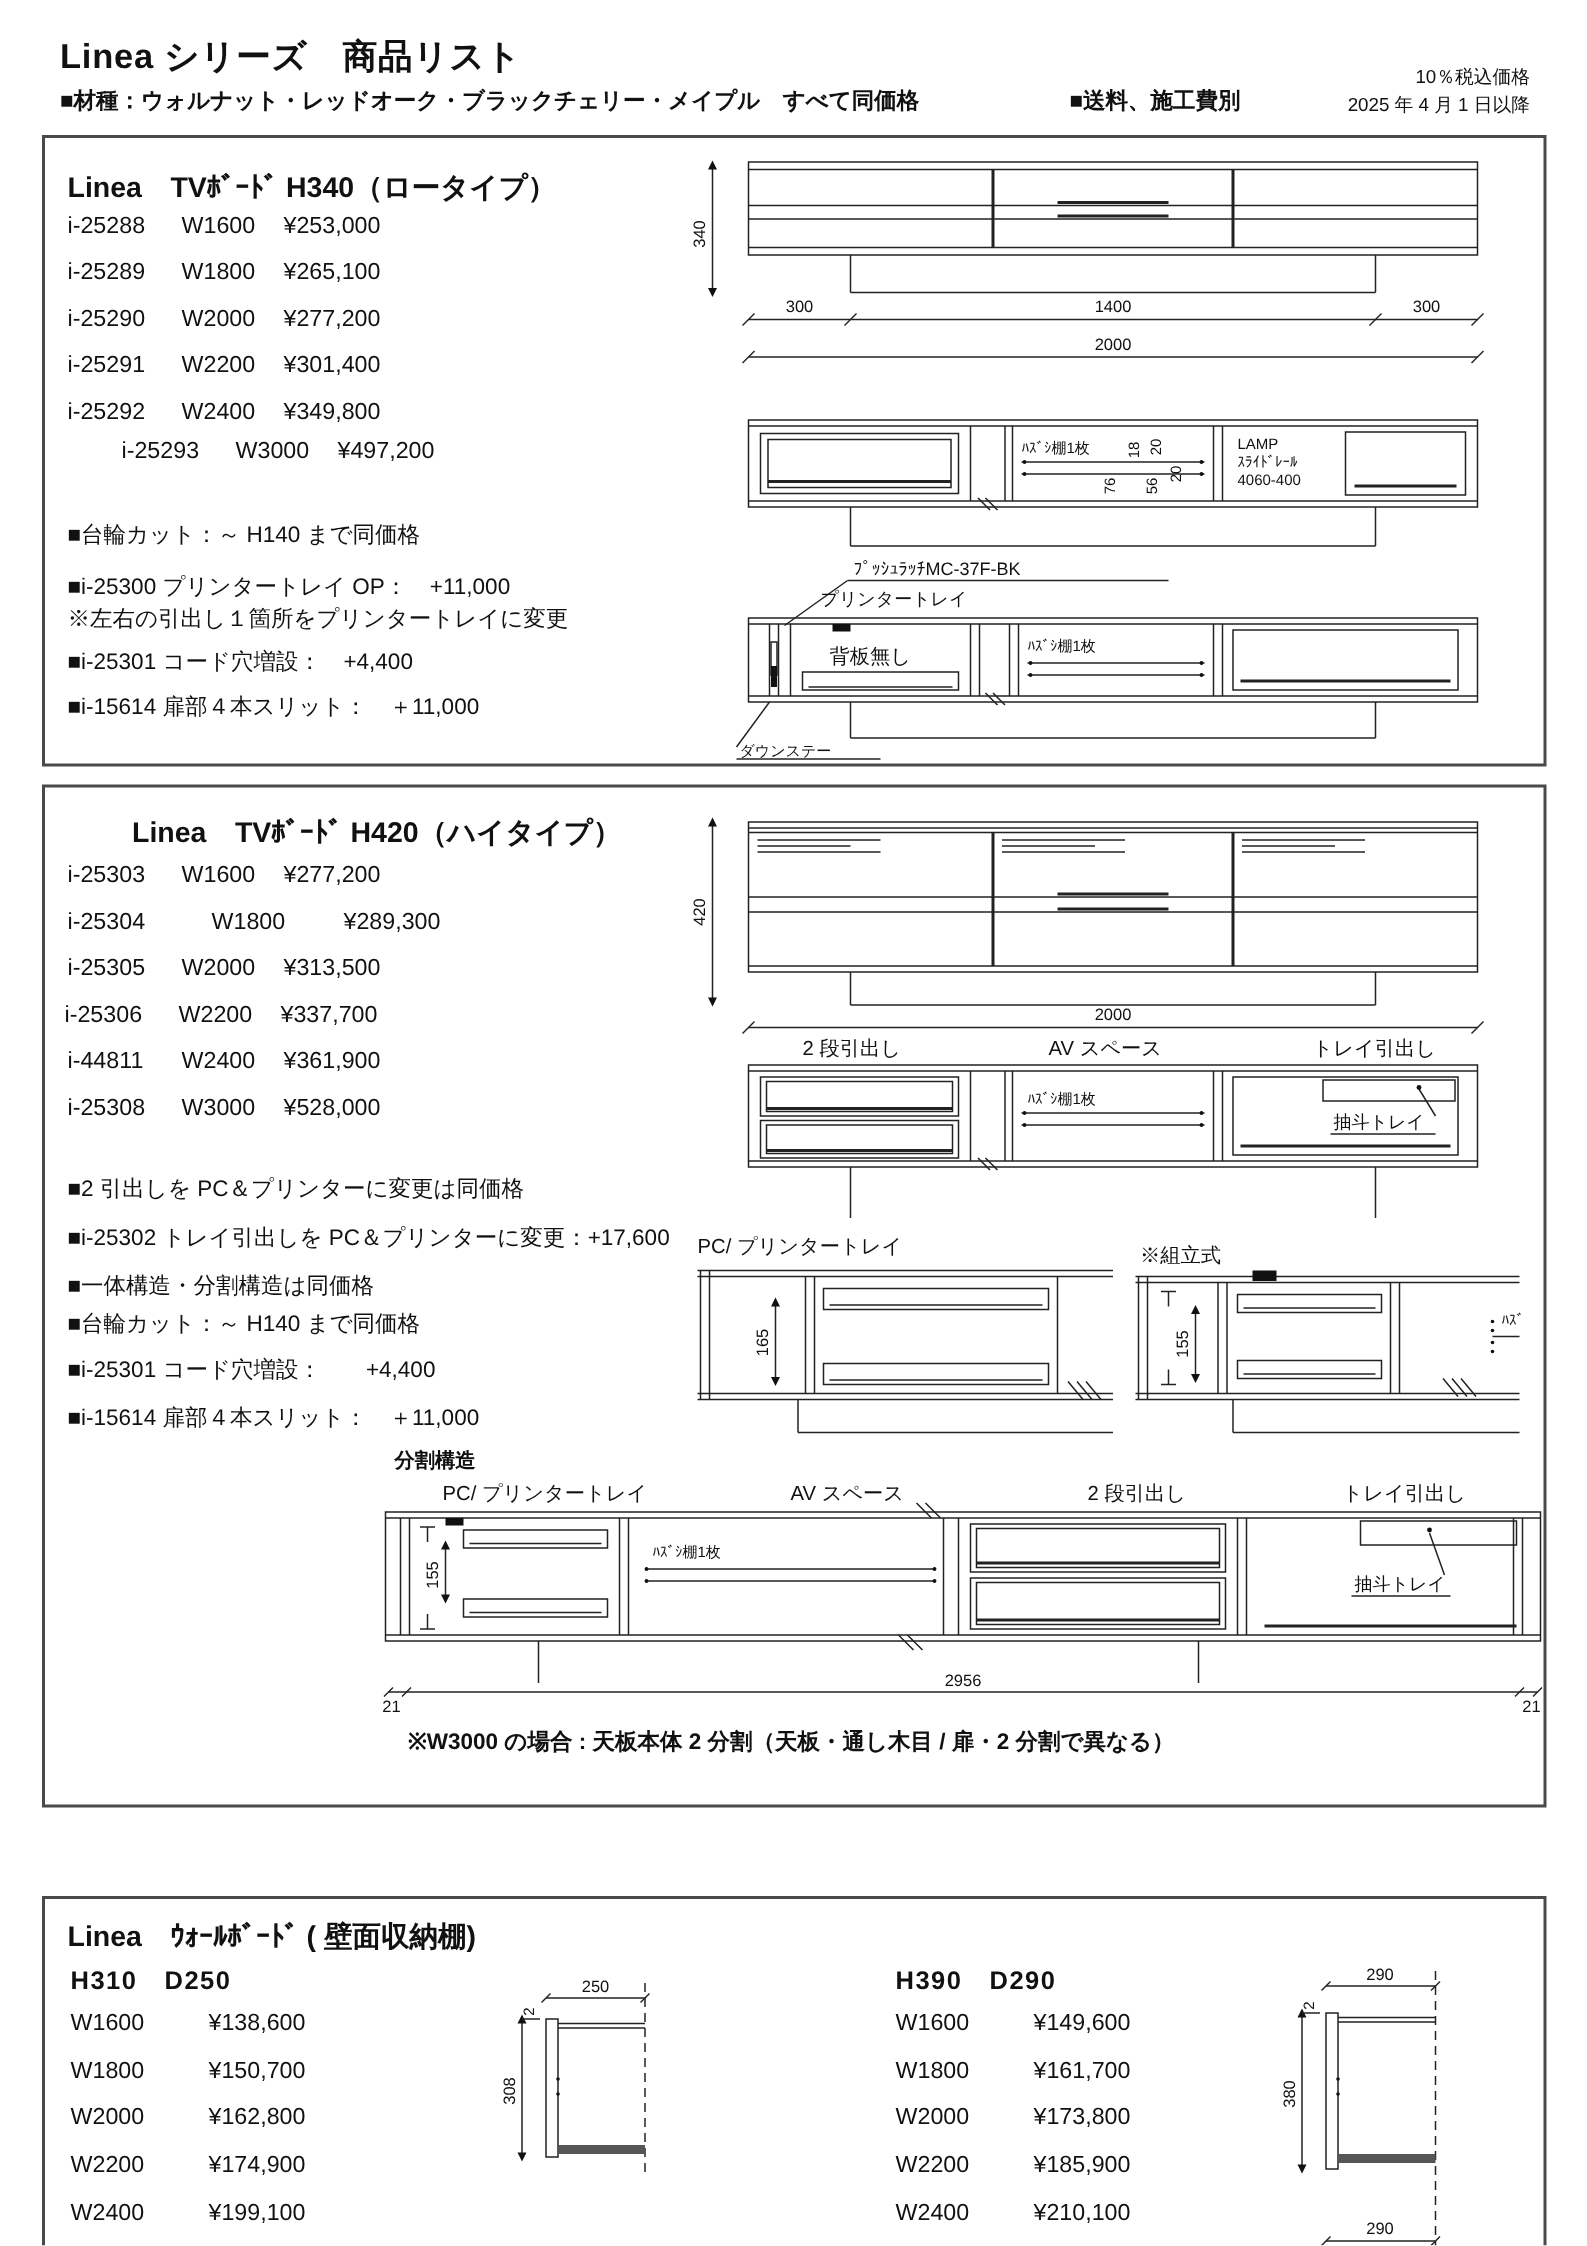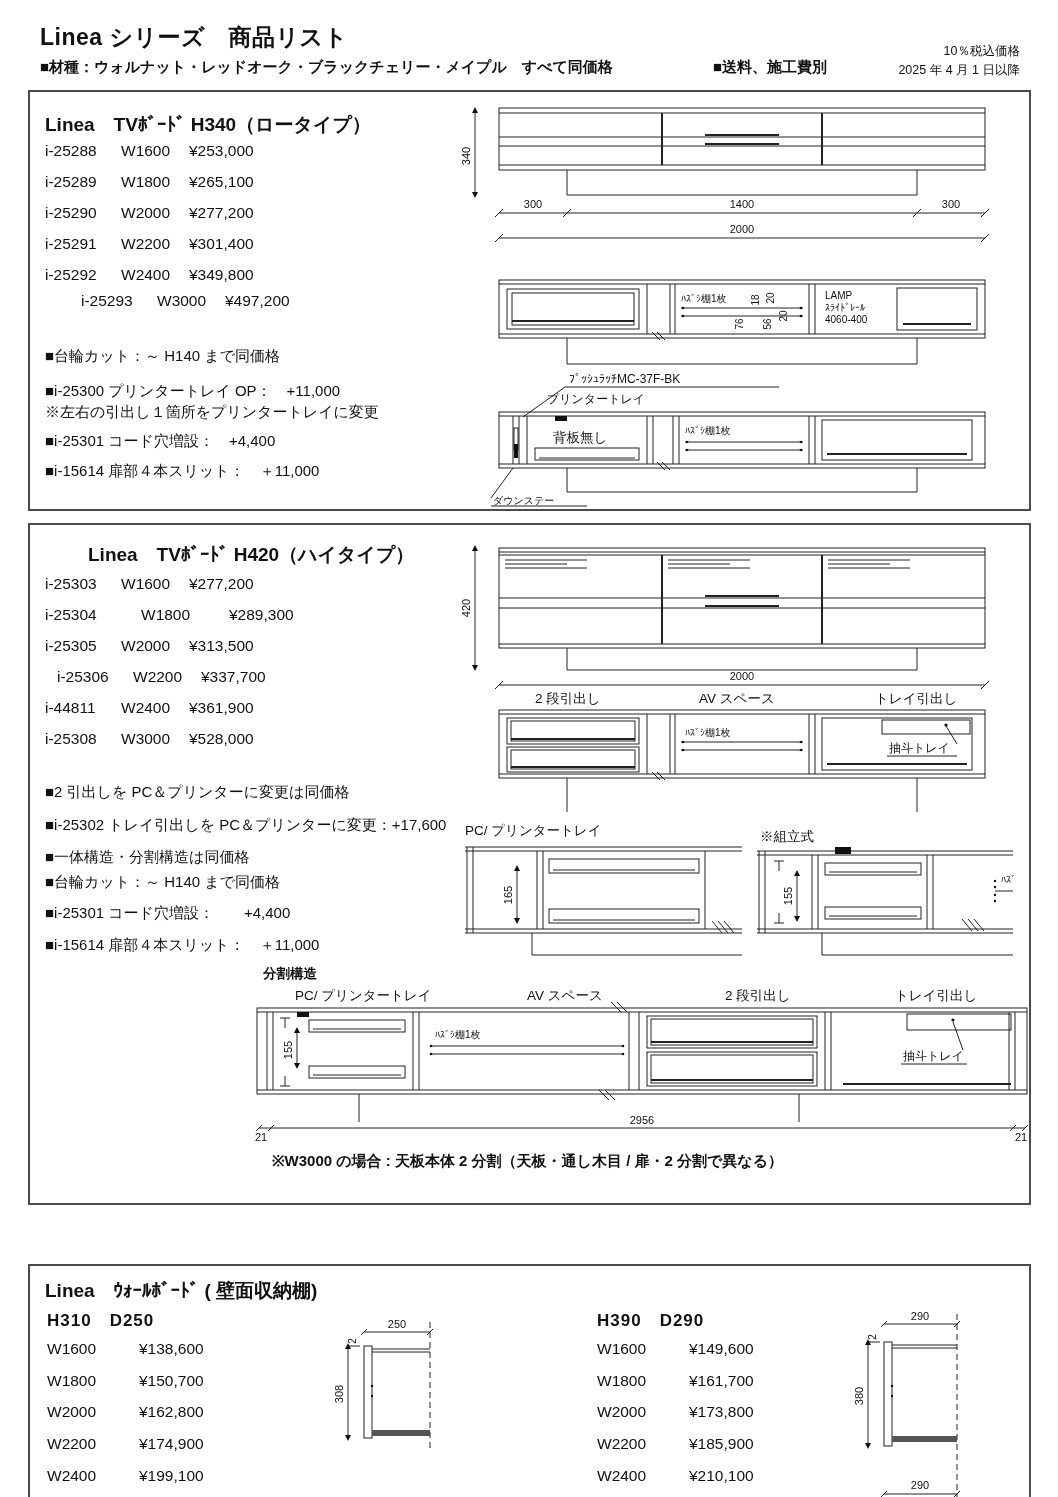--- a/index.html
+++ b/index.html
@@ -231,21 +231,21 @@
     <div class="abs prow" style="left:15px;top:81px;gap:20px;">
       <span class="c1">i-25304</span>
       <span class="c2">W1800</span>
       <span>¥289,300</span>
     </div>
     <div class="abs prow" style="left:15px;top:112px;">
       <span class="c1">i-25305</span>
       <span class="c2">W2000</span>
       <span>¥313,500</span>
     </div>
-    <div class="abs prow" style="left:27px;top:143px;">
+    <div class="abs prow" style="left:13px;top:143px;">
       <span class="c1">i-25306</span>
       <span class="c2">W2200</span>
       <span>¥337,700</span>
     </div>
     <div class="abs prow" style="left:15px;top:174px;">
       <span class="c1">i-44811</span>
       <span class="c2">W2400</span>
       <span>¥361,900</span>
     </div>
     <div class="abs prow" style="left:15px;top:205px;">

